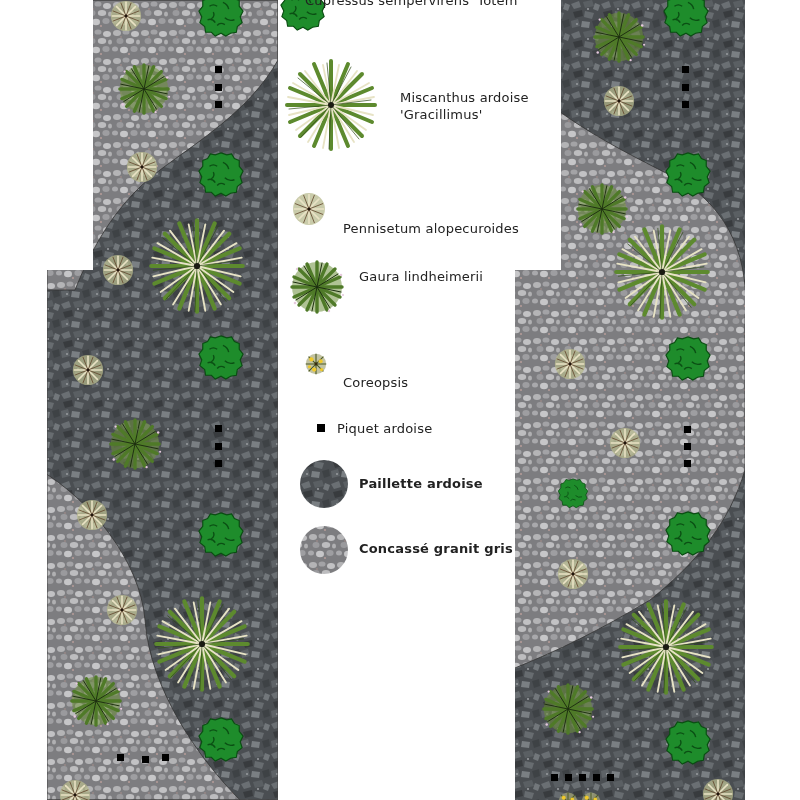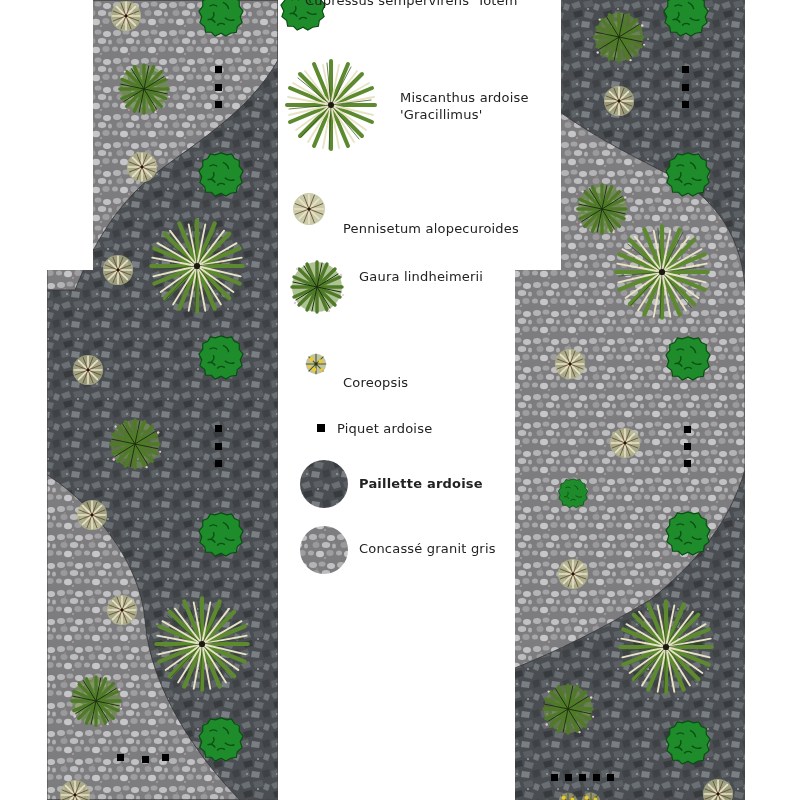--- a/index.html
+++ b/index.html
@@ -292,14 +292,14 @@
   </div>
 
   <div class="legend-label" style="left:343px; top:192px;margin-top:28px;">
     <div>Pennisetum alopecuroides</div>
   </div>
 
   <div class="legend-label" style="left:359px; top:268px;">Gaura lindheimerii</div>
   <div class="legend-label" style="left:343px; top:355px;margin-top:19px;">Coreopsis</div>
   <div class="legend-label" style="left:337px; top:420px;">Piquet ardoise</div>
   <div class="legend-label" style="left:359px; top:475px;font-weight:bold;">Paillette ardoise</div>
-  <div class="legend-label" style="left:359px; top:540px;">Concassé granit gris</div>
+  <div class="legend-label" style="left:359px; top:540px;font-weight:bold;">Concassé granit gris</div>
 </div>
 
 </body></html>

